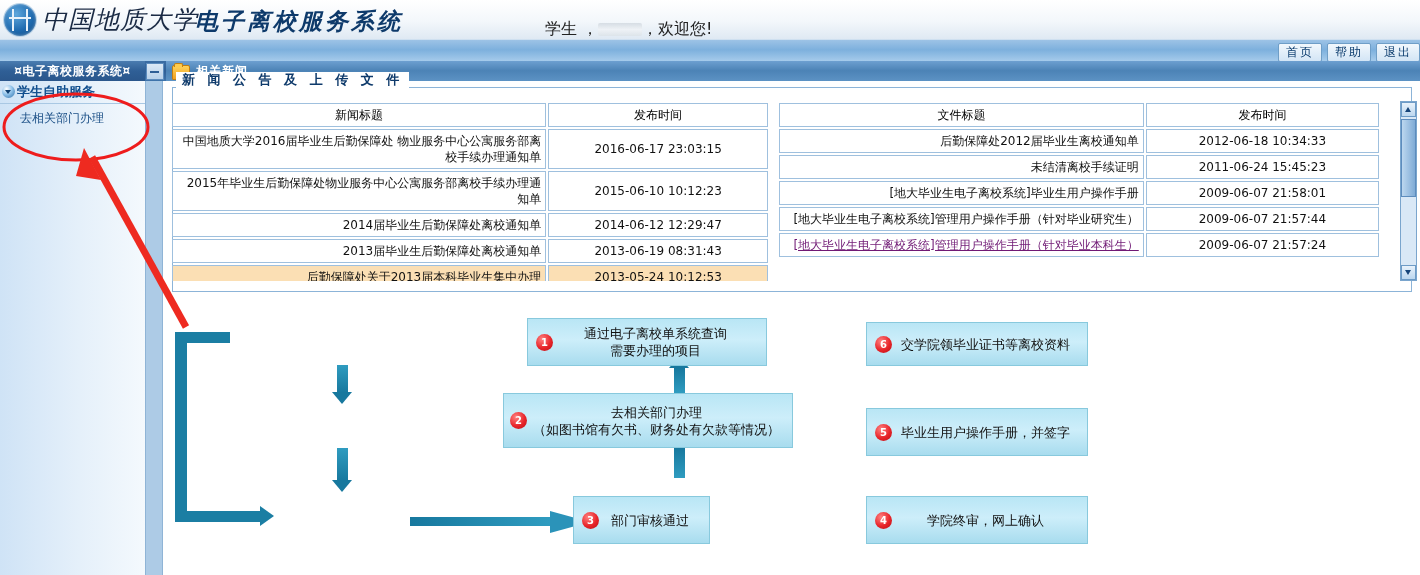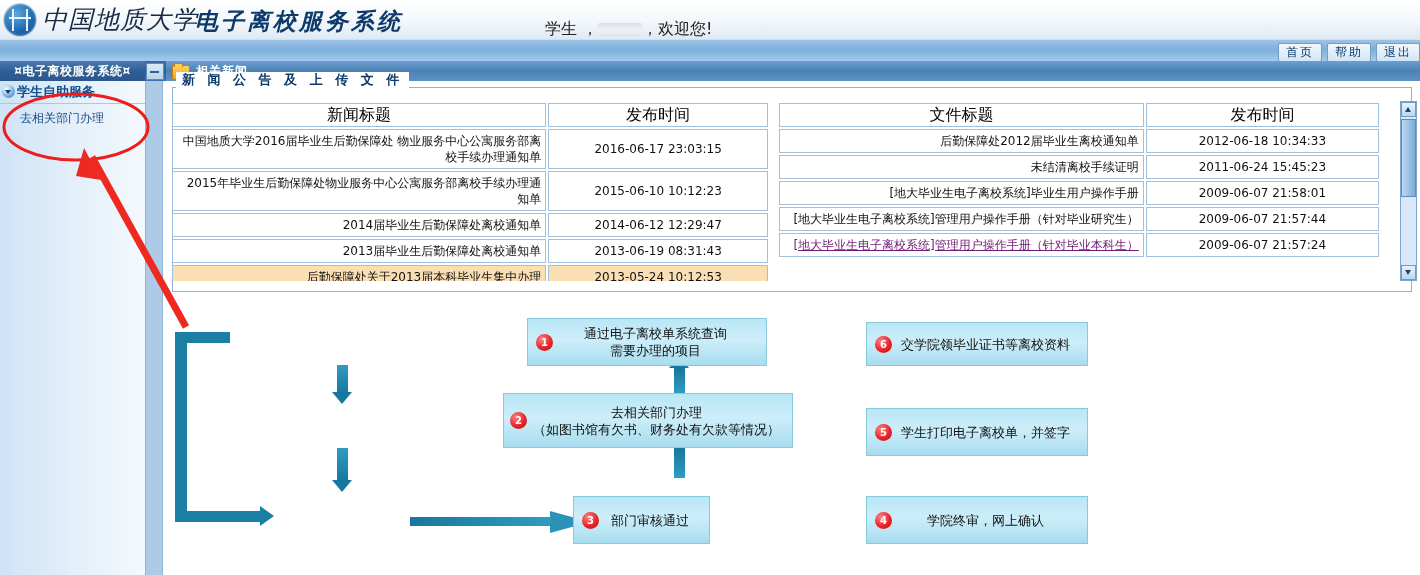--- a/index.html
+++ b/index.html
@@ -140,21 +140,21 @@
     white-space:nowrap;
   }
   .tablewrap{position:absolute;top:20px;height:180px;overflow:hidden;}
   #left-table-wrap{left:7px;width:600px;}
   #right-table-wrap{left:614px;width:604px;}
   table.grid{border-collapse:separate;border-spacing:2px;width:100%;table-layout:fixed;}
   table.grid th,table.grid td{
     border:1px solid #9fc0de;background:#fff;font-size:12px;font-weight:normal;
     color:#111;padding:3px 4px;vertical-align:middle;line-height:16px;
   }
-  table.grid th{text-align:center;font-size:16px;color:#000;}
+  table.grid th{text-align:center;font-size:12px;color:#000;}
   td.title-cell{text-align:right;}
   td.date-cell{text-align:center;white-space:nowrap;}
   tr.highlight td{background:#fbdfb4;}
   td.link-cell a{color:#701a75;text-decoration:underline;}
   
   .vscroll{
     position:absolute;top:20px;width:17px;height:180px;
     background:#d9e8f6;border:1px solid #7aa5cd;box-sizing:border-box;
   }
   #right-scroll{right:3px;}
@@ -357,21 +357,21 @@
     <span class="ftext">部门审核通过</span>
   </div>
 
   <div class="fbox" id="fbox4" style="left:703px;top:196px;width:222px;height:48px;padding:0 8px;">
     <span class="fnum">4</span>
     <span class="ftext">学院终审，网上确认</span>
   </div>
 
   <div class="fbox" id="fbox5" style="left:703px;top:108px;width:222px;height:48px;padding:0 8px;">
     <span class="fnum">5</span>
-    <span class="ftext">学生打印电子离校单，并签字</span>
+    <span class="ftext">毕业生用户操作手册，并签字</span>
   </div>
 
   <div class="fbox" id="fbox6" style="left:703px;top:22px;width:222px;height:44px;padding:0 8px;">
     <span class="fnum">6</span>
     <span class="ftext">交学院领毕业证书等离校资料</span>
   </div>
 </div>
 
 <svg id="annot" viewBox="0 0 1420 575">
   <ellipse cx="76" cy="127" rx="72" ry="33" fill="none" stroke="#ee1c1c" stroke-width="3"></ellipse>

